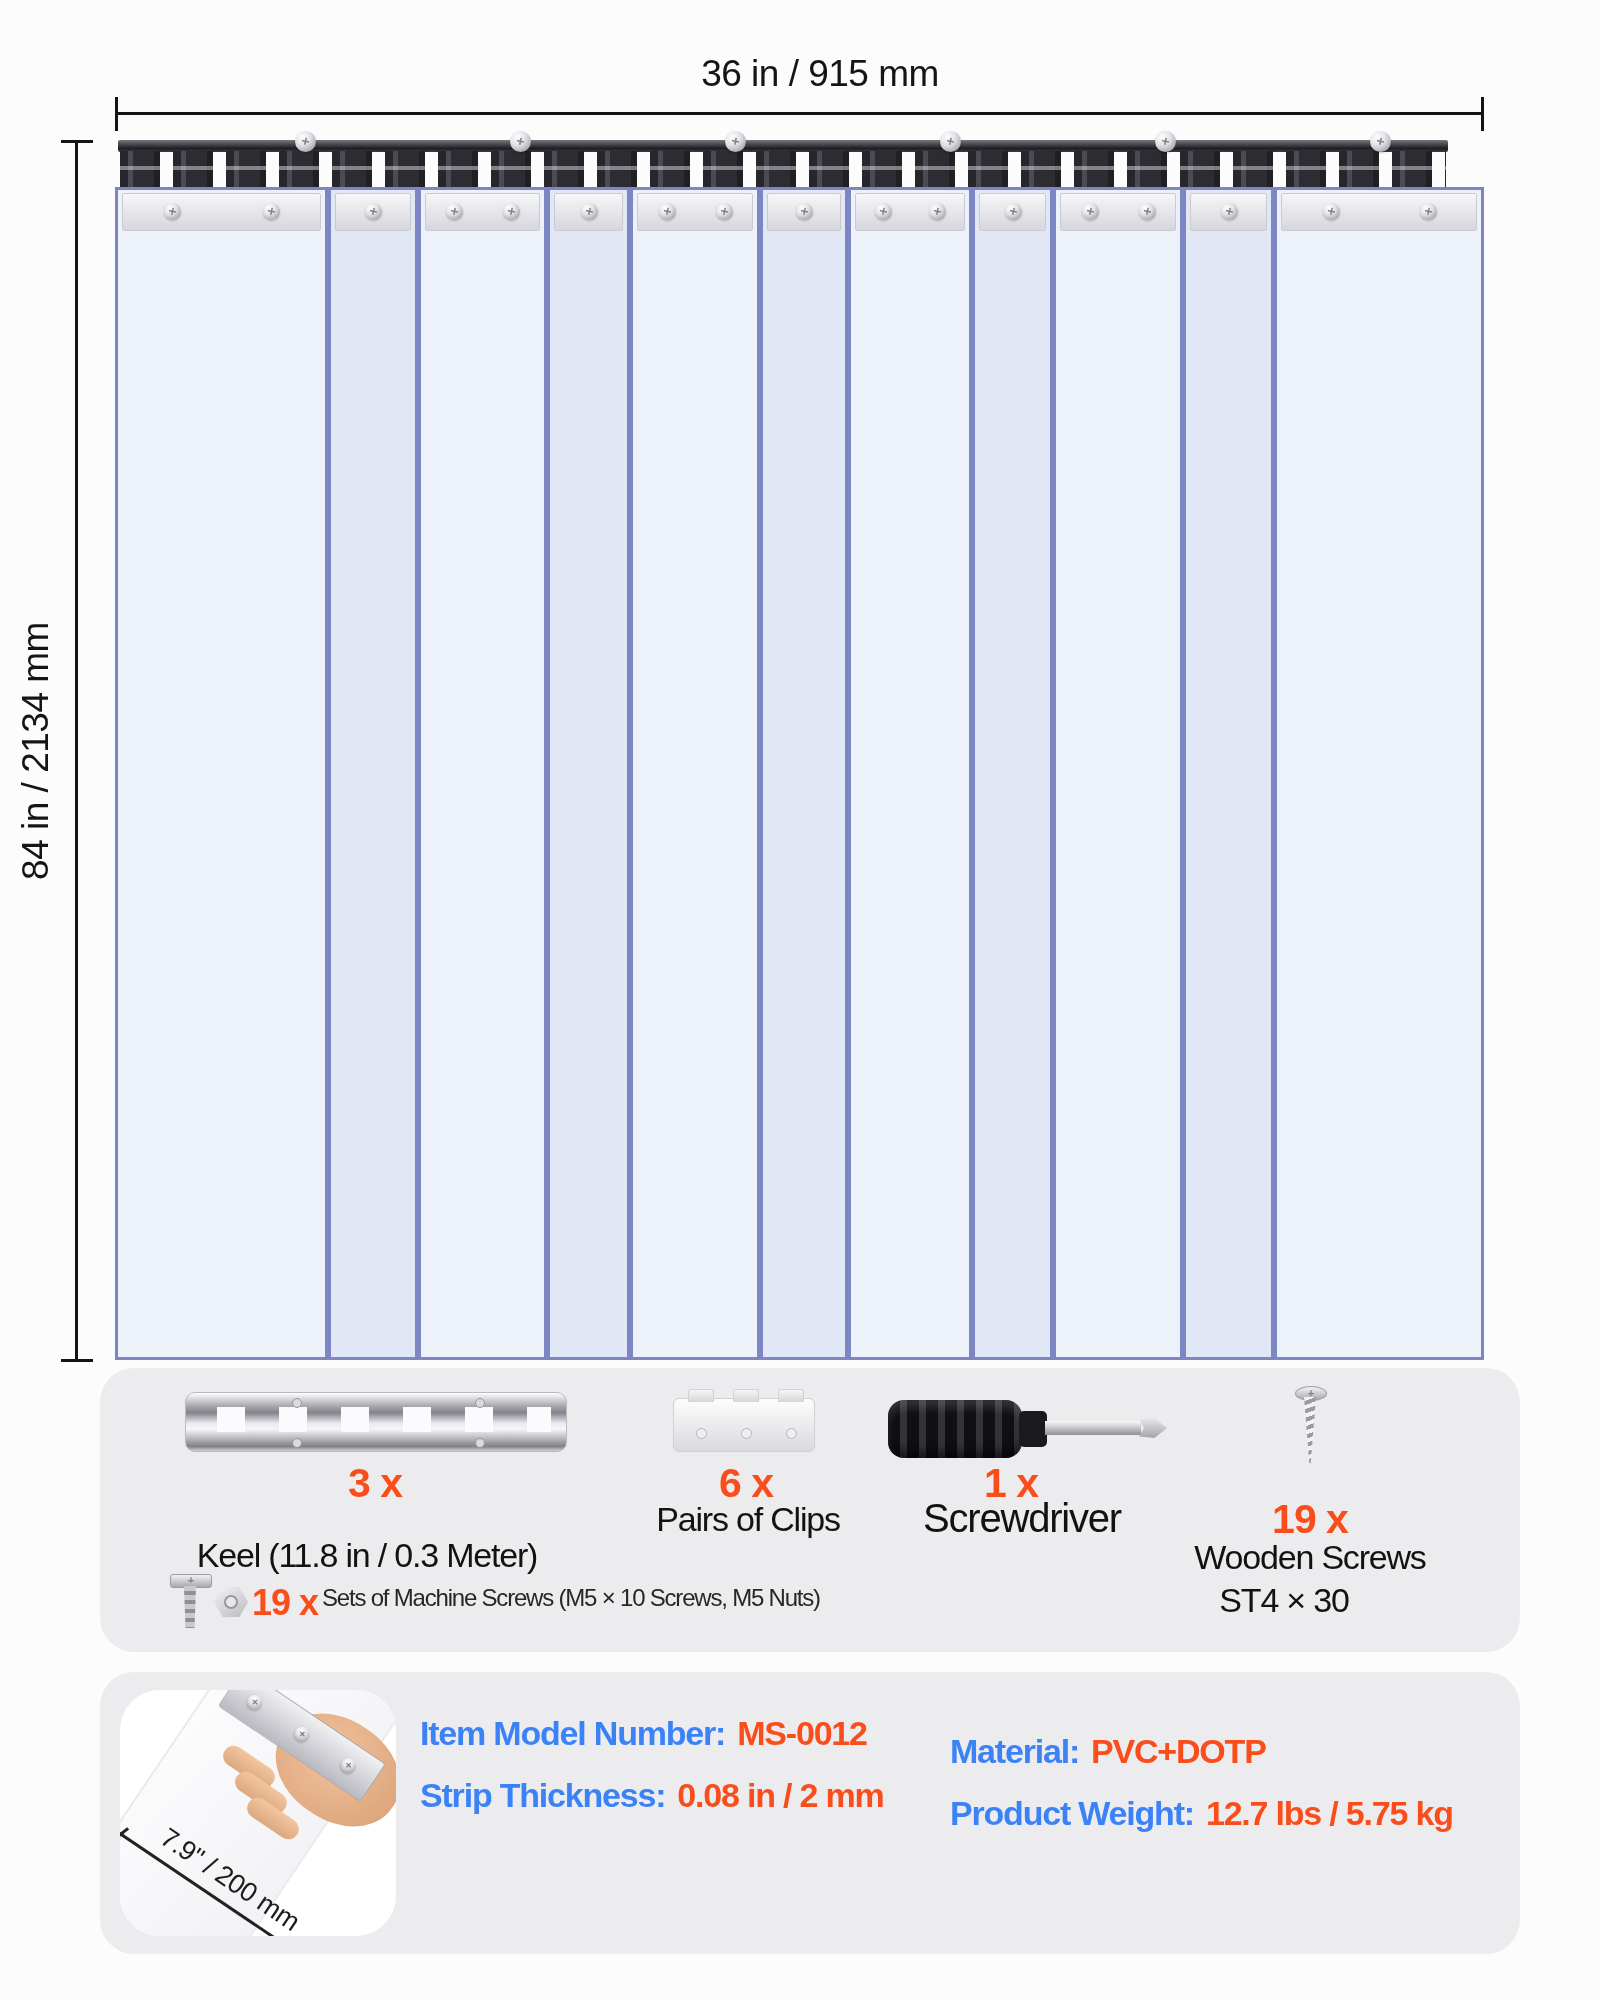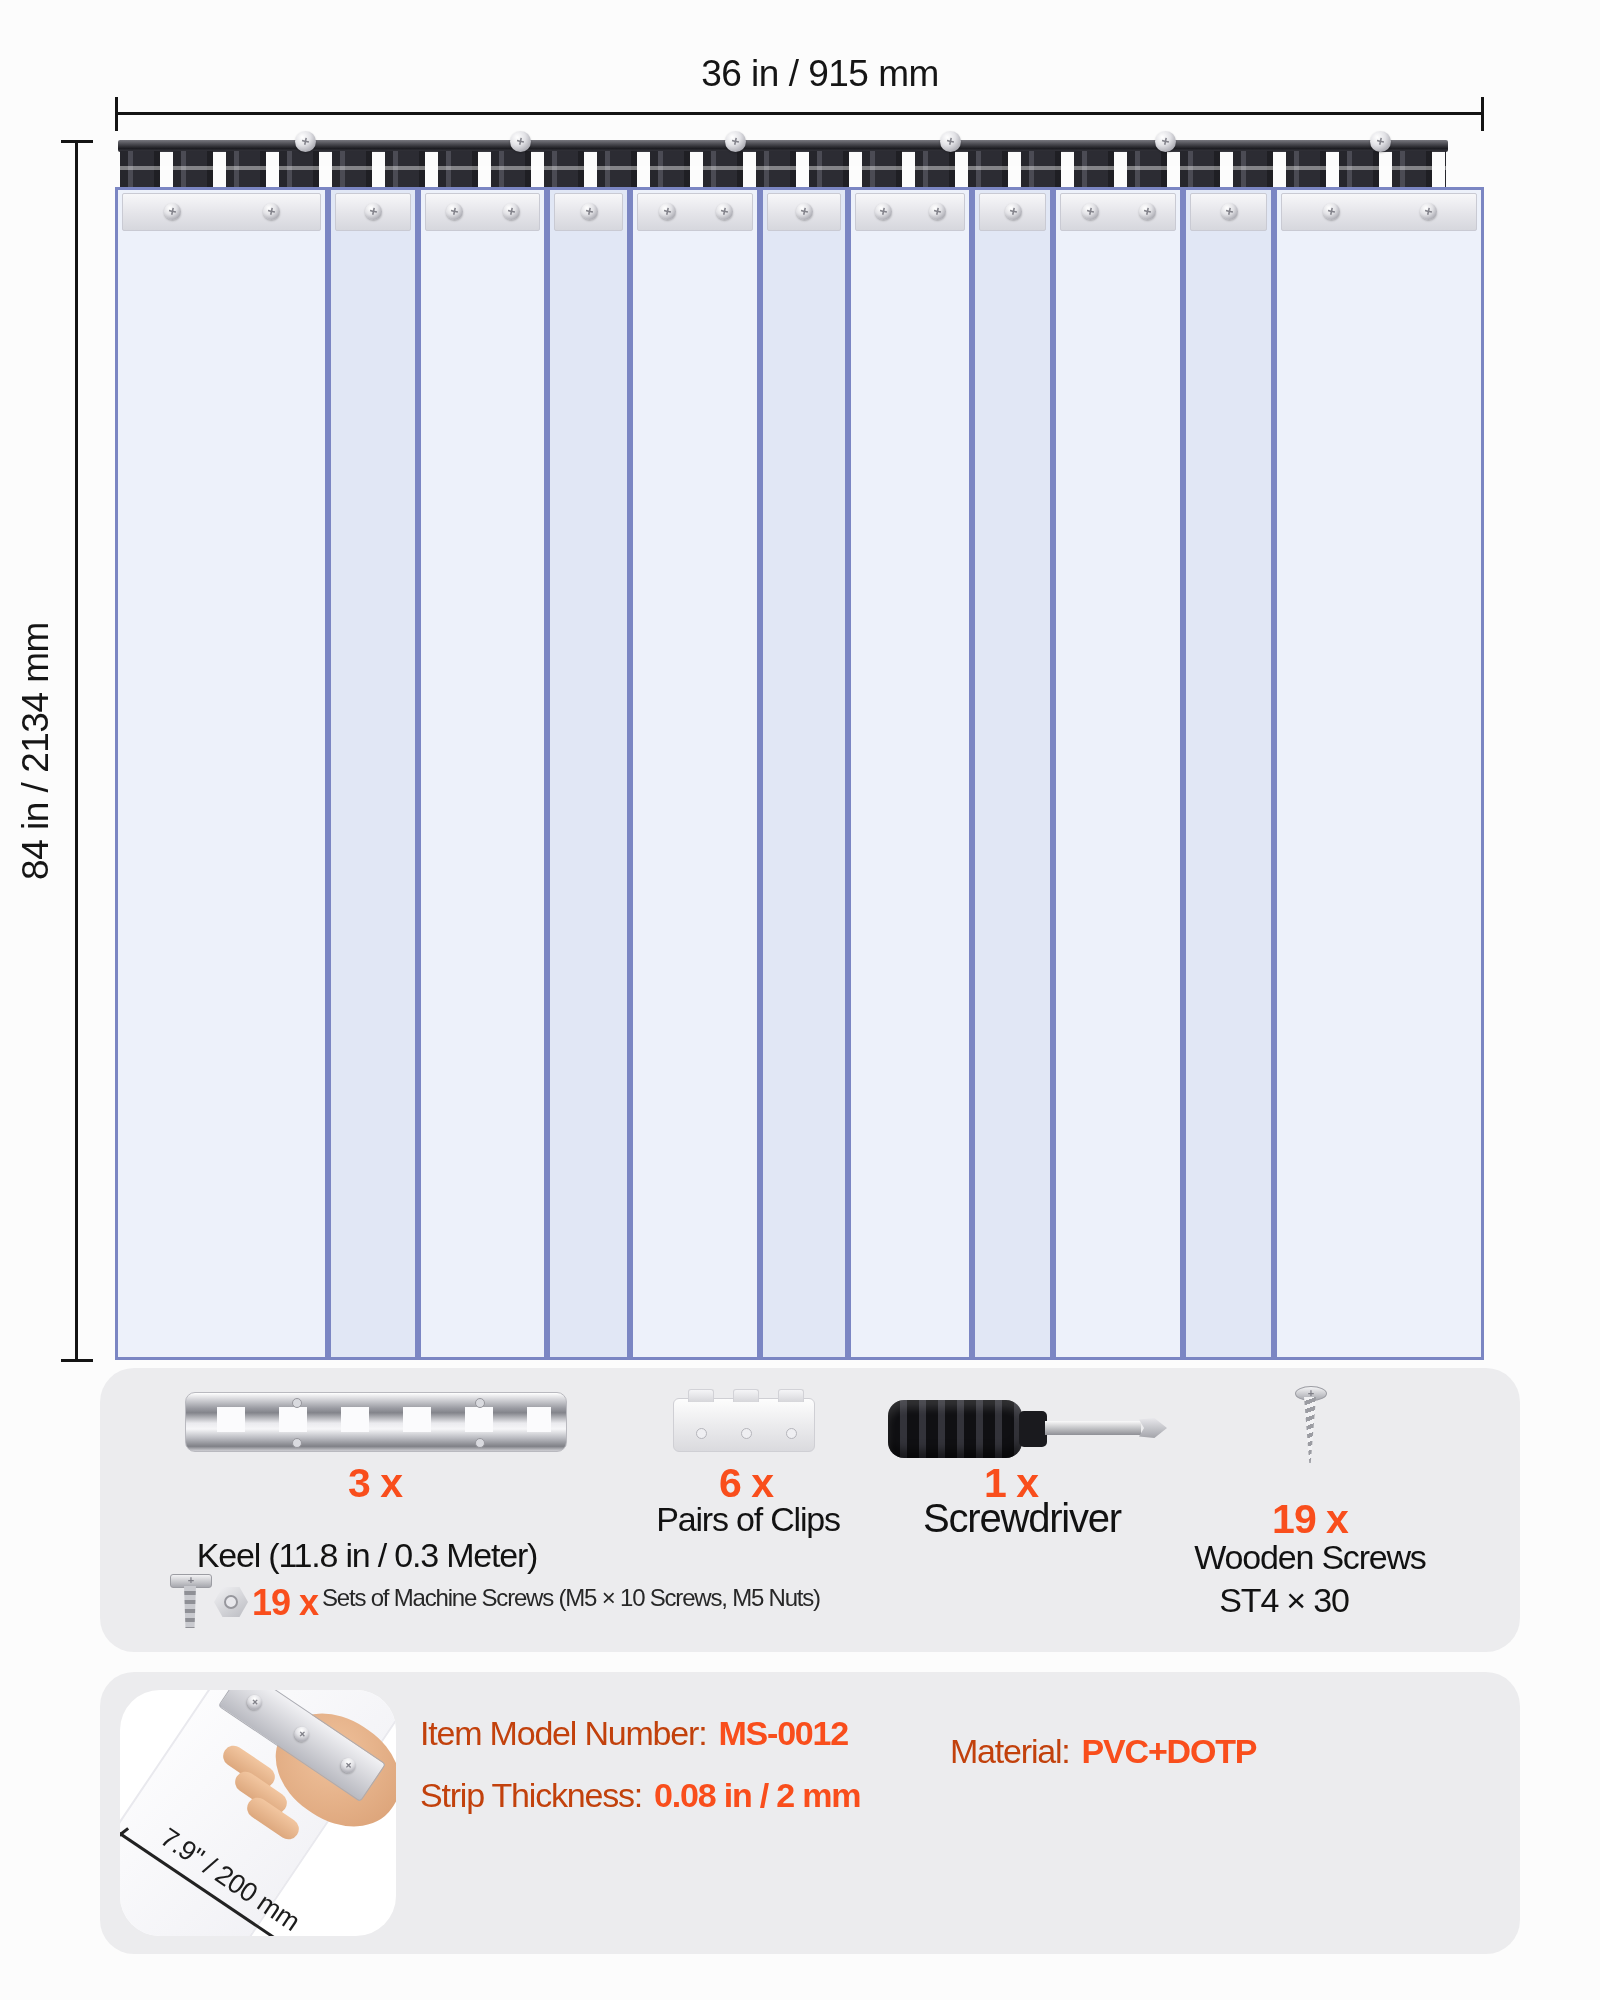--- a/index.html
+++ b/index.html
@@ -109,21 +109,21 @@
     background:linear-gradient(180deg,#f1f1f4,#b9bac1);border:1px solid #aaabb2;transform:rotate(34deg);}
   .photo-plate .screw{top:14px;width:15px;height:15px;line-height:15px;font-size:12px;}
   .photo-dim{position:absolute;left:10px;top:108px;width:235px;transform:rotate(34deg);transform-origin:left center;}
   .photo-dim-label{font-size:27px;color:#1c1c1c;text-align:center;letter-spacing:-0.5px;white-space:nowrap;}
   .photo-dim-line{position:relative;height:2.5px;background:#222;margin-top:6px;}
   .photo-dim-line::before,.photo-dim-line::after{content:"";position:absolute;top:-8px;width:2.5px;height:19px;background:#222;}
   .photo-dim-line::before{left:0;transform:rotate(18deg);}
   .photo-dim-line::after{right:0;transform:rotate(18deg);}
 
   .sline{position:absolute;font-size:34px;letter-spacing:-1.2px;white-space:nowrap;}
-  .slabel{color:#c2410c;font-weight:400;}
+  .slabel{color:#3b82f6;font-weight:700;}
   .sval{color:var(--orange);font-weight:700;margin-left:12px;}
   .r1{top:1714px;} .r2{top:1776px;} .r3{top:1838px;} .r4{top:1893px;}
   .c1{left:420px;} .c2{left:950px;margin-top:18px;}
 </style>
 </head>
 <body>
 
 <div id="canvas">
 
   <div class="a dim dim-h-line"></div>
@@ -280,14 +280,17 @@
 
   <div class="a sline r1 c1">
     <span class="slabel">Item Model Number:</span><span class="sval">MS-0012</span>
   </div>
   <div class="a sline r1 c2">
     <span class="slabel">Material:</span><span class="sval">PVC+DOTP</span>
   </div>
   <div class="a sline r2 c1">
     <span class="slabel">Strip Thickness:</span><span class="sval">0.08 in / 2 mm</span>
   </div>
+  <div class="a sline r2 c2">
+    <span class="slabel">Product Weight:</span><span class="sval">12.7 lbs / 5.75 kg</span>
+  </div>
 
 </div>
 
 </body></html>

